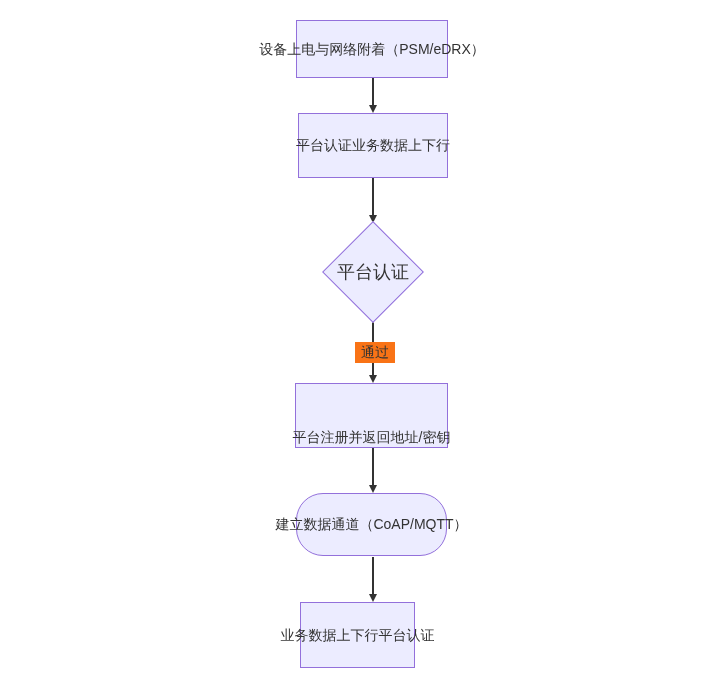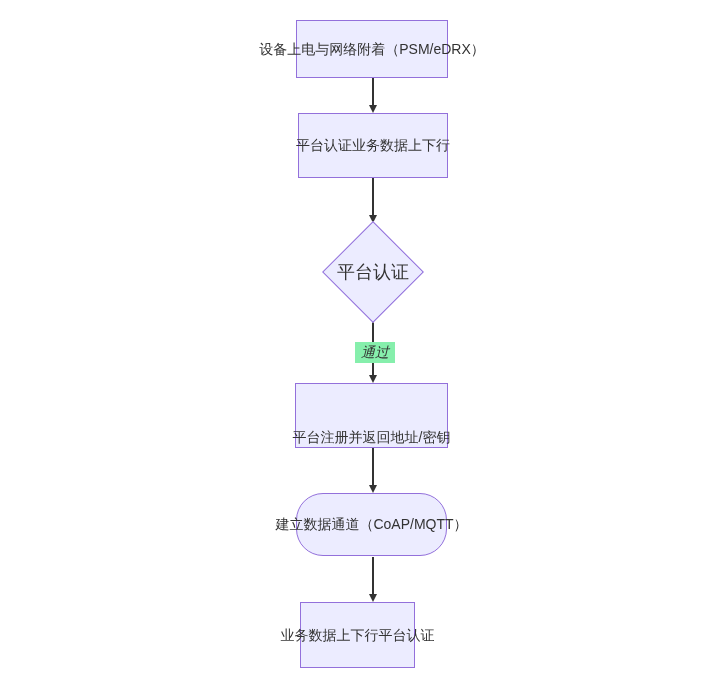--- a/index.html
+++ b/index.html
@@ -79,28 +79,27 @@
     border-right: 4.5px solid transparent;
     border-top: 8px solid #333333;
   }
   
   .edge-label {
     position: absolute;
     left: 355px;
     top: 342px;
     width: 40px;
     height: 21px;
-    background: #86efac;
+    background: #f97316;
     display: flex;
     align-items: center;
     justify-content: center;
     font-size: 14px;
     line-height: 21px;
     white-space: nowrap;
-    font-style: italic;
   }
 </style>
 </head>
 <body>
 
 <div class="canvas">
 
   <div class="edge" style="left:373px; top:78px;  height:35px;">
     <div class="edge-line"></div>
     <div class="edge-arrowhead"></div>

